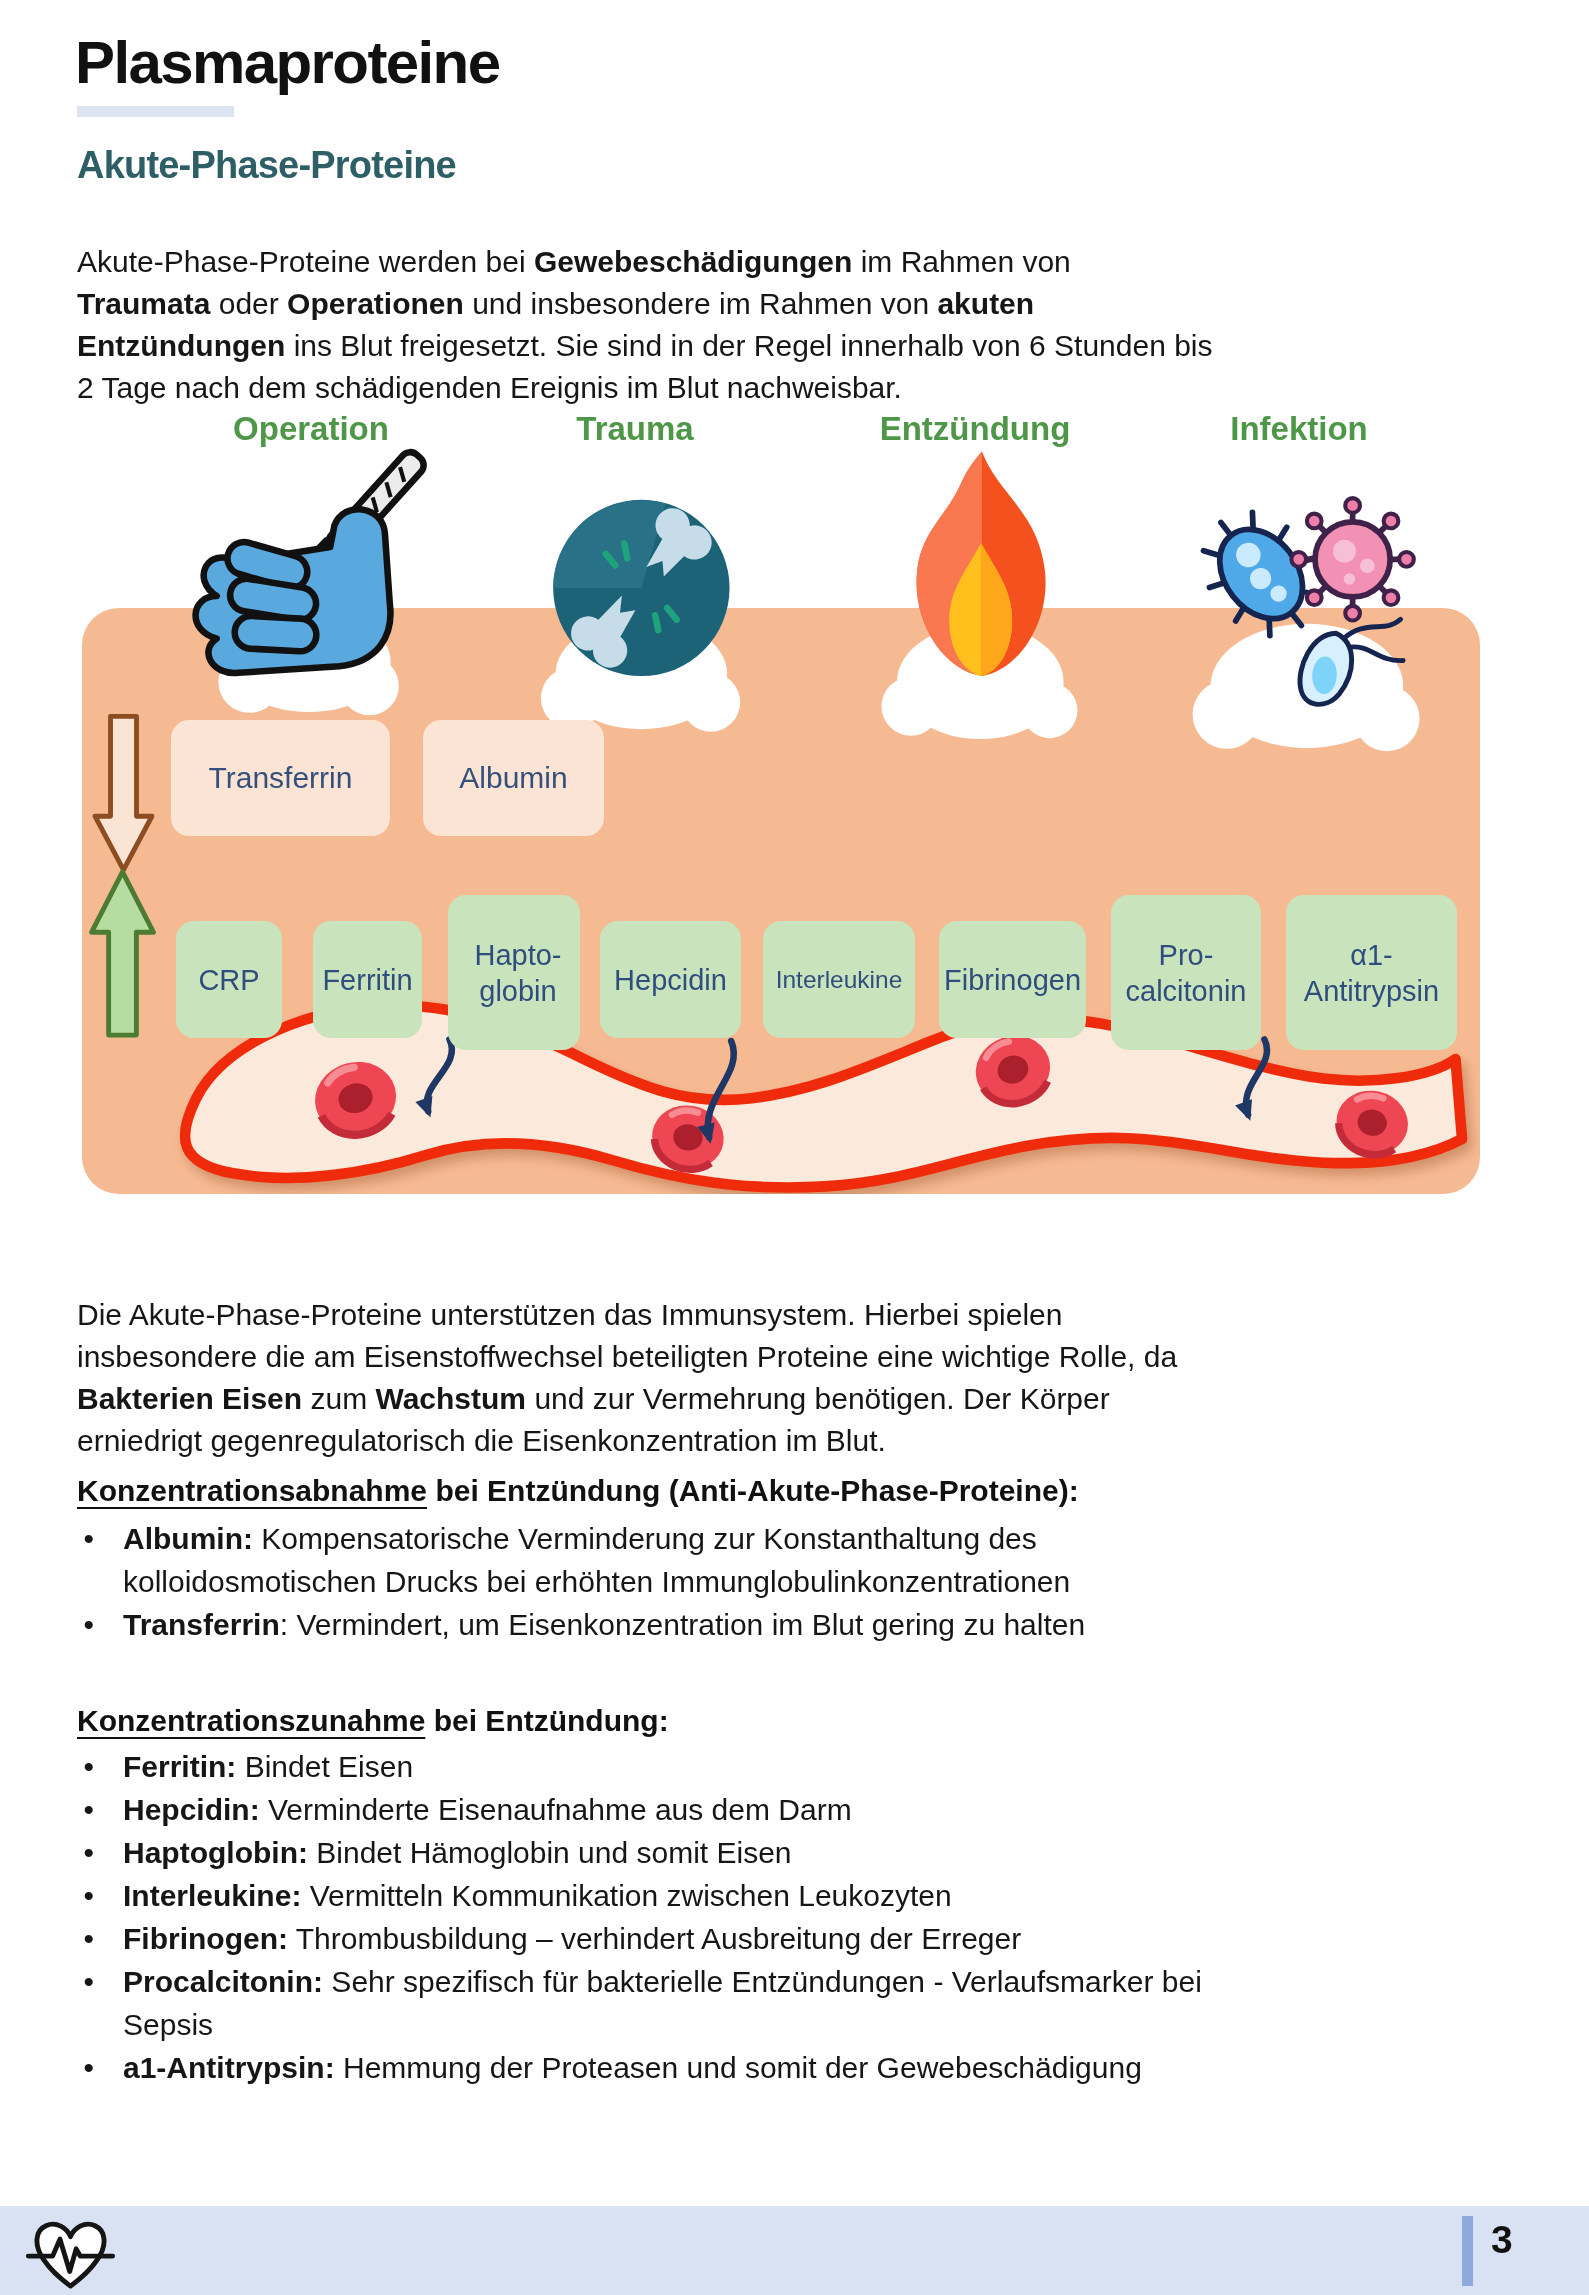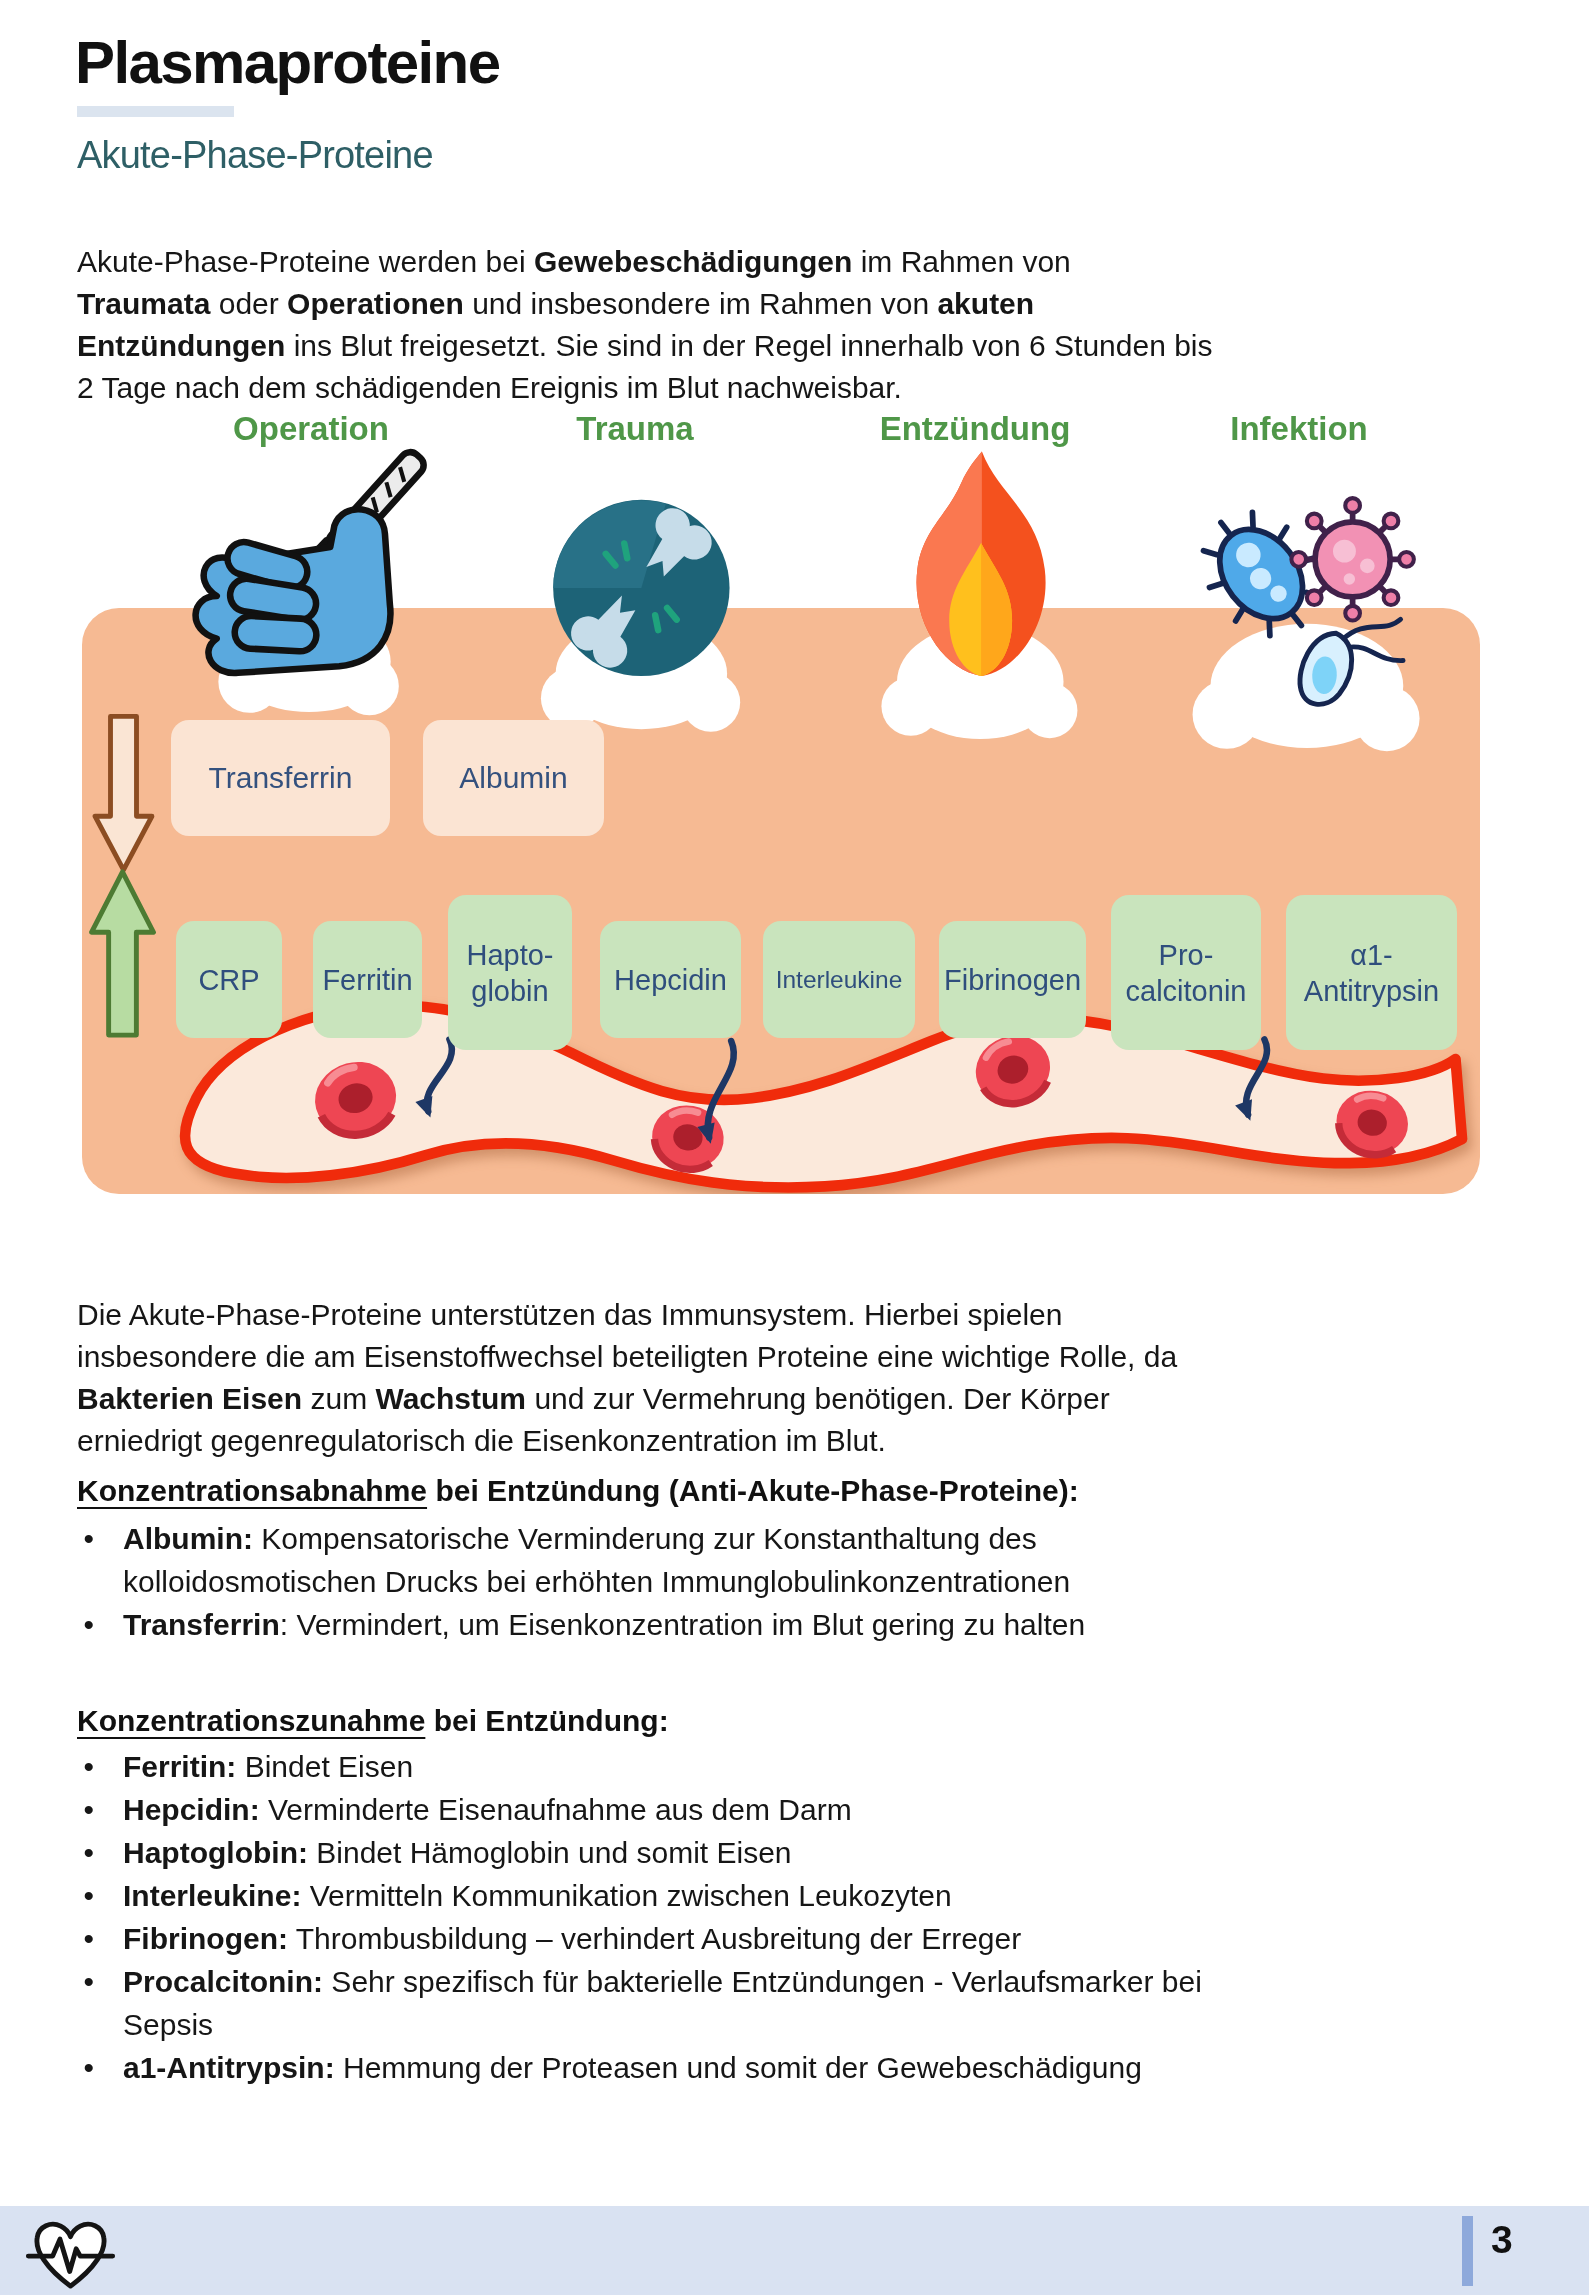--- a/index.html
+++ b/index.html
@@ -1,21 +1,21 @@
 <!DOCTYPE html>
 <html style="font-size:13px"><head>
 <meta charset="utf-8">
 <style>
   html,body{margin:0;padding:0;background:#888;}
   .page{position:relative;width:1589px;height:2295px;background:#ffffff;
         font-family:"Liberation Sans",sans-serif;color:#161616;overflow:hidden;margin:0 auto;}
   .abs{position:absolute;}
   .title{left:75px;top:28px;font-size:60px;font-weight:700;letter-spacing:-1.6px;color:#111;}
   .title-underline{left:77px;top:106px;width:157px;height:10.6px;background:#DBE4EF;}
-  .section-heading{left:77px;top:134px;font-size:38px;font-weight:400;color:#2E5F66;letter-spacing:-0.8px;}
+  .section-heading{left:77px;top:144px;font-size:38px;font-weight:700;color:#2E5F66;letter-spacing:-0.8px;}
   .para{left:77px;width:1413px;font-size:30px;line-height:42px;white-space:pre-line;}
   #intro{top:211px;}
   #body2{top:1264px;}
   .b{font-weight:700;}
   .u{text-decoration:underline;text-underline-offset:5.7px;text-decoration-thickness:2.4px;}
   .cat-label{top:410px;font-size:33px;font-weight:700;color:#4F9748;transform:translateX(-50%);white-space:nowrap;}
   .skin-box{left:82px;top:608px;width:1398px;height:586px;background:#F6BA93;border-radius:37px;}
   .layer{left:82px;}
   .cream-box{background:#FBE4D3;border-radius:18px;display:flex;align-items:center;justify-content:center;
              color:#34517E;font-size:30px;height:116px;top:720px;}
@@ -237,21 +237,21 @@
   </svg>
   <svg class="abs" style="left:88px;top:867px;" width="69" height="173" viewBox="0 0 84 212">
     <path d="M 42 6 L 80 80 L 59 80 L 59 206 L 25 206 L 25 80 L 4 80 Z" fill="#B7DCA2" stroke="#4D7B33" stroke-width="6" stroke-linejoin="round"></path>
   </svg>
 
   <div class="abs cream-box" style="left:171px;width:219px;">Transferrin</div>
   <div class="abs cream-box" style="left:423px;width:181px;">Albumin</div>
 
   <div class="abs green-box" style="left:176px;width:106px;">CRP</div>
   <div class="abs green-box" style="left:313px;width:109px;">Ferritin</div>
-  <div class="abs green-box tall" style="left:448px;width:124px;">Hapto-
+  <div class="abs green-box tall" style="left:448px;width:124px;padding-left:8px;">Hapto-
 globin</div>
   <div class="abs green-box small-text" style="left:763px;width:152px;">Interleukine</div>
   <div class="abs green-box" style="left:600px;width:141px;">Hepcidin</div>
   <div class="abs green-box" style="left:939px;width:147px;">Fibrinogen</div>
   <div class="abs green-box tall" style="left:1111px;width:150px;">Pro-
 calcitonin</div>
   <div class="abs green-box tall" style="left:1286px;width:171px;">α1-
 Antitrypsin</div>
 
   <p class="abs para" id="body2"><span>Die Akute-Phase-Proteine unterstützen das Immunsystem. Hierbei spielen

